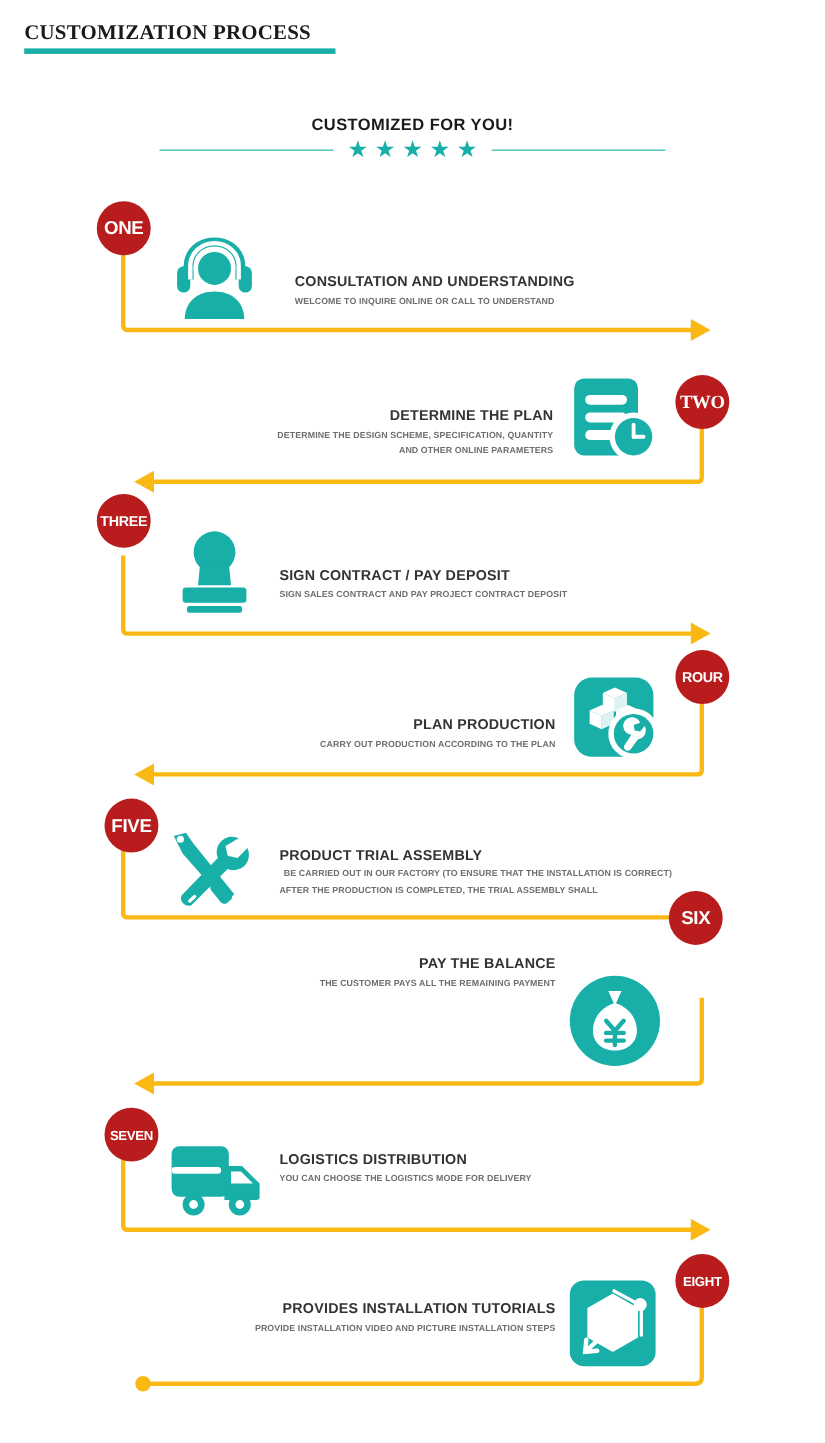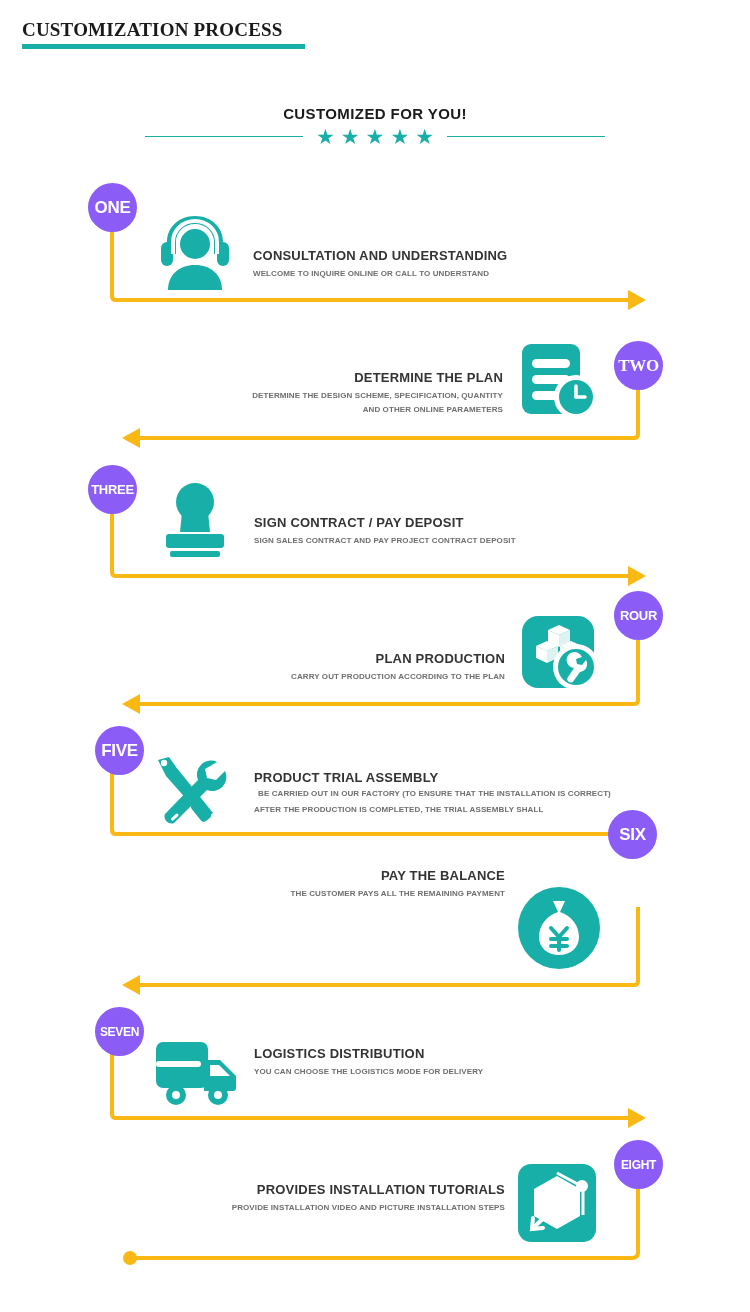--- a/index.html
+++ b/index.html
@@ -33,21 +33,21 @@
   .banner .stars { display:flex; gap:6px; padding:0 13px; }
   .banner .star { color:#17AFA8; font-size:21px; line-height:21px; }
 
   
   #flow { position:absolute; left:0; top:0; width:750px; height:1312px; }
 
   
   .step { position:absolute; }
   .badge {
     position:absolute; width:49px; height:49px; border-radius:50%;
-    background:#8b5cf6; display:flex; align-items:center; justify-content:center;
+    background:#b91c1c; display:flex; align-items:center; justify-content:center;
   }
   .badge span {
     color:#ffffff; font-weight:bold; font-size:17px; letter-spacing:-.3px;
     white-space:nowrap;
   }
   .badge.small span { font-size:13px; }
   .badge.xsmall span { font-size:12px; }
 
   .icon-wrap { position:absolute; }
   .txt { position:absolute; }
@@ -134,21 +134,21 @@
           <rect x="65" y="30" width="12" height="24" rx="6"></rect>
           <circle cx="43" cy="32" r="17"></circle>
           <path d="M43,53 C27,53 16,63 16,78 L70,78 C70,63 59,53 43,53 Z"></path>
         </g>
         <g fill="none" stroke="#ffffff" stroke-width="4">
           <circle cx="43" cy="32" r="17"></circle>
           <path d="M21,42 L21,30 C21,18 31,9 43,9 C55,9 65,18 65,30 L65,42"></path>
         </g>
       </svg>
     </div>
-    <div class="txt left" style="left:253px; top:248px;">
+    <div class="txt left" style="left:268px; top:248px;">
       <div class="t1">CONSULTATION AND UNDERSTANDING</div>
       <div class="t2">WELCOME TO INQUIRE ONLINE OR CALL TO UNDERSTAND</div>
     </div>
   </div>
 
   <div class="step">
     <div class="badge" style="left:614px; top:341px;font-family:Liberation Serif, serif;">
       <span>TWO</span>
     </div>
     <div class="icon-wrap" style="left:518px; top:340px;">
@@ -168,21 +168,21 @@
       </svg>
     </div>
     <div class="txt right" style="left:198px; top:370px; width:305px;">
       <div class="t1">DETERMINE THE PLAN</div>
       <div class="t2">DETERMINE THE DESIGN SCHEME, SPECIFICATION, QUANTITY</div>
       <div class="t2" style="margin-top:2px;">AND OTHER ONLINE PARAMETERS</div>
     </div>
   </div>
 
   <div class="step">
-    <div class="badge small" style="left:88px; top:465px;">
+    <div class="badge small" style="left:88px; top:449px;">
       <span>THREE</span>
     </div>
     <div class="icon-wrap" style="left:152px; top:480px;">
       <svg width="86" height="80" viewBox="0 0 86 80">
         <g fill="#17AFA8">
           <circle cx="43" cy="22" r="19"></circle>
           <path d="M30,32 L56,32 L58,52 L28,52 Z"></path>
           <rect x="14" y="54" width="58" height="14" rx="3"></rect>
           <rect x="18" y="71" width="50" height="6" rx="2"></rect>
         </g>

